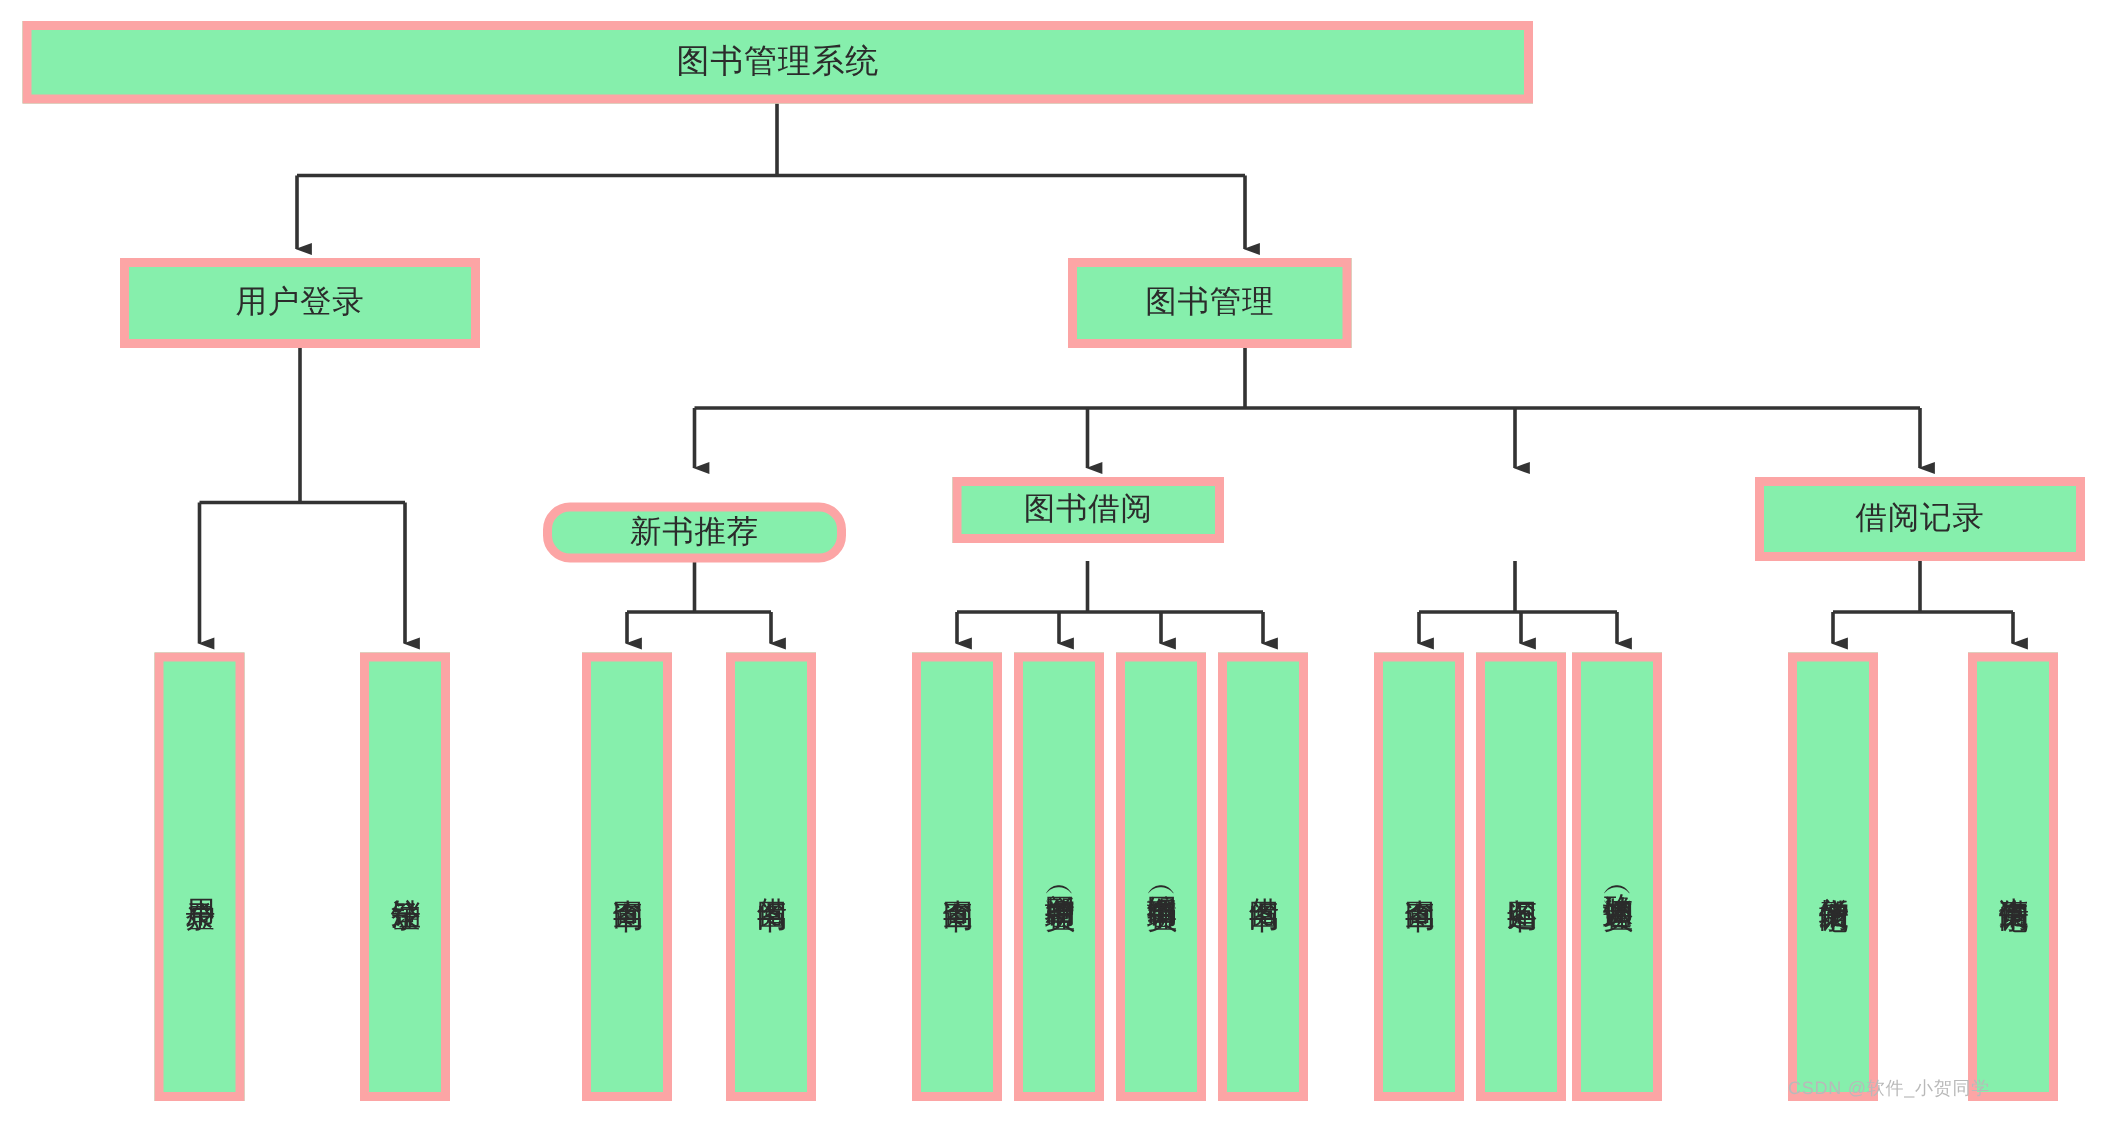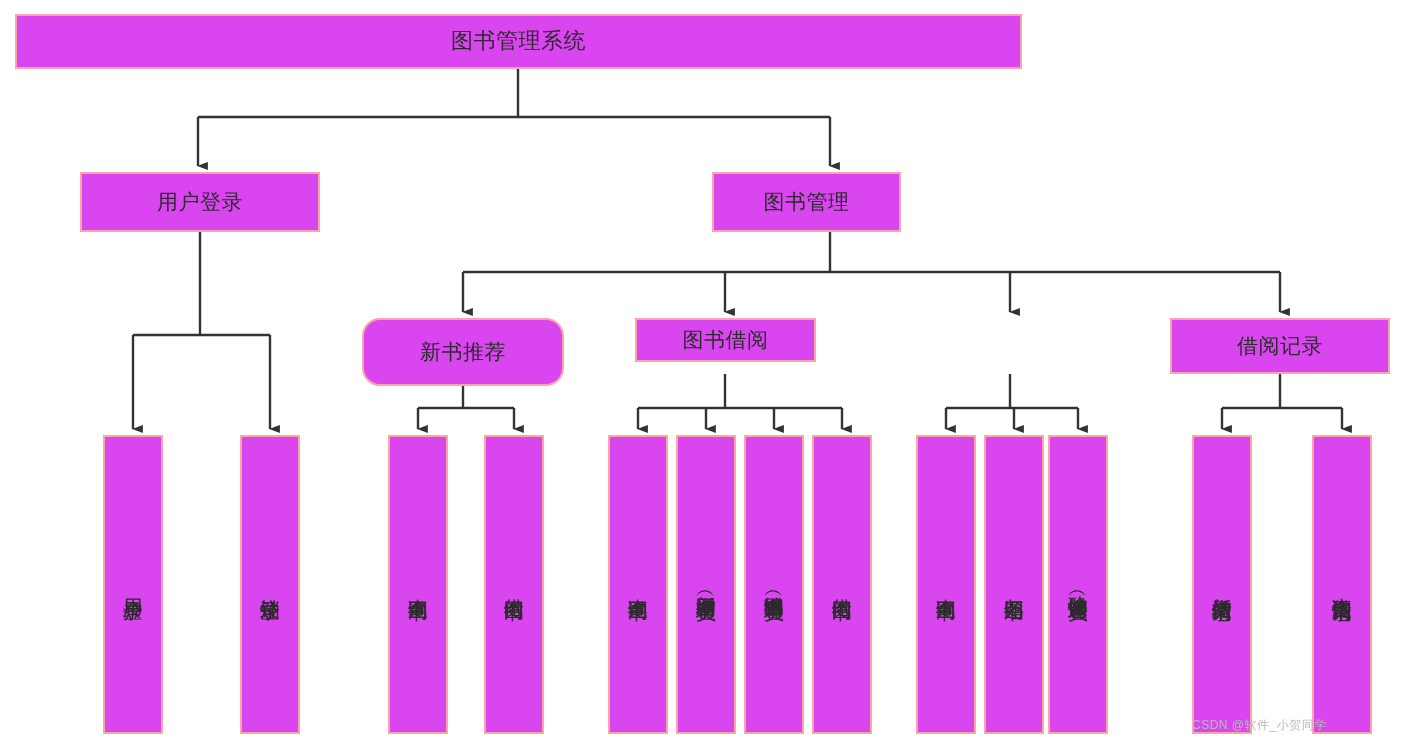--- a/index.html
+++ b/index.html
@@ -17,22 +17,22 @@
   #canvas {
     position: absolute;
     left: 0;
     top: 0;
     width: 1405px;
     height: 747px;
   }
   .node-box {
     position: absolute;
     box-sizing: border-box;
-    background: #d946ef;
-    border: 2px solid #fca5a5;
+    background: #86efac;
+    border: 6px solid #fca5a5;
     display: flex;
     align-items: center;
     justify-content: center;
     color: #2b2b2b;
   }
   .node-label-h {
     font-size: 21px;
     line-height: 1.1;
     letter-spacing: 0.5px;
     white-space: nowrap;
@@ -127,21 +127,21 @@
     <span class="node-label-h">图书管理系统</span>
   </div>
 
   <div class="node-box level1-box" style="left: 80px; top: 172px; width: 240px; height: 60px;">
     <span class="node-label-h">用户登录</span>
   </div>
   <div class="node-box level1-box" style="left: 712px; top: 172px; width: 189px; height: 60px;">
     <span class="node-label-h">图书管理</span>
   </div>
 
-  <div class="node-box level2-box" style="left: 362px; top: 318px; width: 202px; height: 68px; border-radius: 18px;">
+  <div class="node-box level2-box" style="left: 362px; top: 335px; width: 202px; height: 40px; border-radius: 18px;">
     <span class="node-label-h">新书推荐</span>
   </div>
   <div class="node-box level2-box" style="left: 635px; top: 318px; width: 181px; height: 44px;">
     <span class="node-label-h">图书借阅</span>
   </div>
   <div class="node-box level2-box" style="left: 1170px; top: 318px; width: 220px; height: 56px;">
     <span class="node-label-h">借阅记录</span>
   </div>
 
   <div class="node-box leaf-box" style="left: 103px; top: 435px; width: 60px; height: 299px;">

